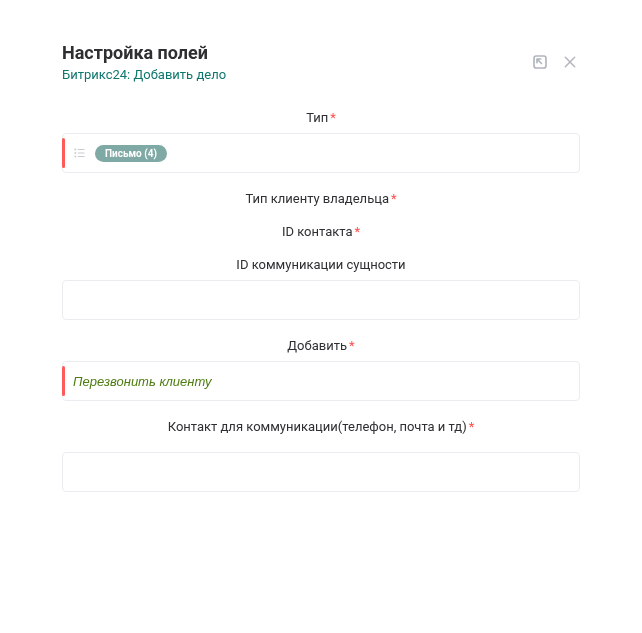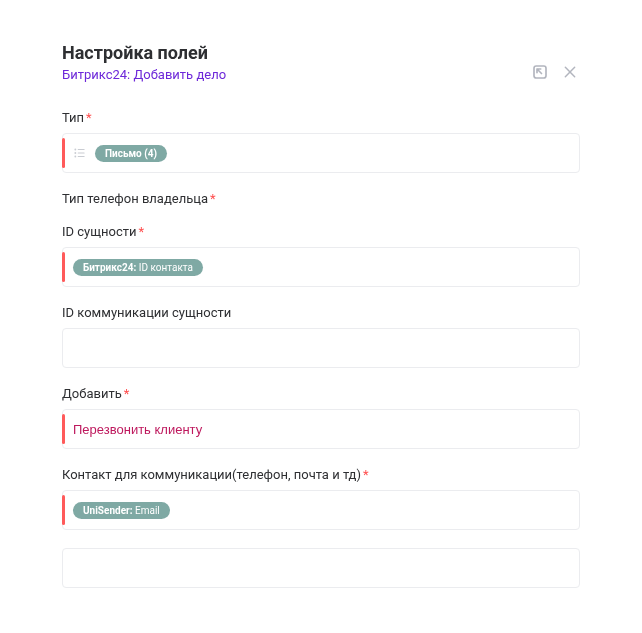--- a/index.html
+++ b/index.html
@@ -7,32 +7,32 @@
     font-family: -apple-system, BlinkMacSystemFont, "Segoe UI", Roboto, Arial, sans-serif;
     background: #fff;
     color: #2e2f32;
     font-size: 13px;
     padding: 42px 62px 0 62px;
     width: 642px;
   }
   .header {
     display: flex;
     justify-content: space-between;
-    align-items: flex-end;
+    align-items: center;
     margin-bottom: 28px;
   }
   .header-text h1 {
     font-size: 18px;
     font-weight: 700;
     color: #2e2f32;
     margin-bottom: 4px;
   }
   .header-text .subtitle {
     font-size: 13px;
-    color: #6d28d9;
+    color: #0f766e;
   }
   .header-actions {
     display: flex;
     align-items: center;
     gap: 10px;
   }
   .icon-btn {
     width: 20px;
     height: 20px;
     display: flex;
@@ -43,20 +43,21 @@
   }
 
   .field {
     margin-bottom: 18px;
   }
   .field-label {
     font-size: 13px;
     color: #2e2f32;
     margin-bottom: 8px;
     display: block;
+    text-align: center;
   }
   .req {
     color: #ff4b4b;
     margin-left: 2px;
   }
 
   .input-box {
     position: relative;
     border: 1px solid #ebecef;
     border-radius: 4px;
@@ -74,23 +75,24 @@
     bottom: 4px;
     width: 3px;
     background: #ff5a5a;
     border-radius: 2px;
   }
   .input-text {
     border: none;
     outline: none;
     width: 100%;
     font-size: 13px;
-    color: #be185d;
+    color: #4d7c0f;
     background: transparent;
     height: 38px;
+    font-style: italic;
   }
 
   .list-icon {
     color: #c9ccd2;
     margin-right: 8px;
     display: flex;
     align-items: center;
   }
 
   .pill {
@@ -146,33 +148,28 @@
         </svg>
     </span>
     <span class="pill">
         <span class="bold">Письмо (4)</span>
       </span>
   </div>
 </div>
 
 <div class="field">
   <label class="field-label">
-    <span>Тип телефон владельца</span><span class="req">*</span>
+    <span>Тип клиенту владельца</span><span class="req">*</span>
   </label>
 </div>
 
 <div class="field">
   <label class="field-label">
-    <span>ID сущности</span><span class="req">*</span>
+    <span>ID контакта</span><span class="req">*</span>
   </label>
-  <div class="input-box required">
-    <span class="pill">
-      <span class="bold">Битрикс24:</span>&nbsp;<span class="thin">ID контакта</span>
-    </span>
-  </div>
 </div>
 
 <div class="field">
   <label class="field-label">ID коммуникации сущности</label>
   <div class="input-box">
     <input type="text" class="input-text" value="" style="">
   </div>
 </div>
 
 <div class="field">
@@ -181,24 +178,19 @@
   </label>
   <div class="input-box required">
     <input type="text" class="input-text" value="Перезвонить клиенту" style="">
   </div>
 </div>
 
 <div class="field">
   <label class="field-label">
     <span>Контакт для коммуникации(телефон, почта и тд)</span><span class="req">*</span>
   </label>
-  <div class="input-box required">
-    <span class="pill">
-      <span class="bold">UniSender:</span>&nbsp;<span class="thin">Email</span>
-    </span>
-  </div>
 </div>
 
 <div class="field">
   <div class="input-box">
     <input type="text" class="input-text" value="" style="">
   </div>
 </div>
 
 </body></html>

